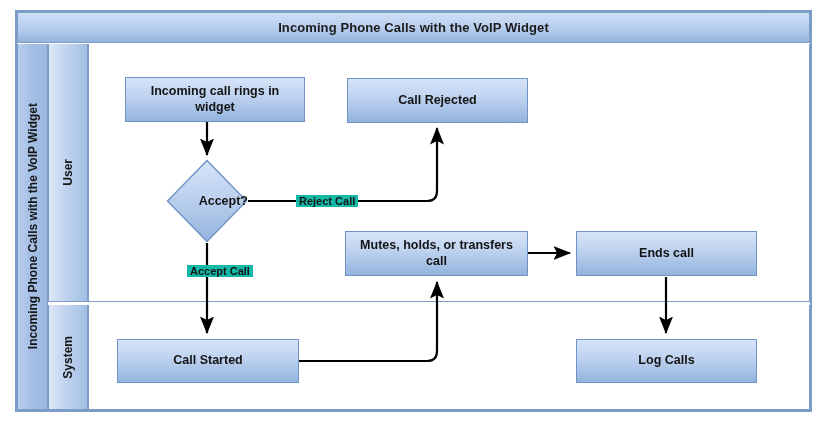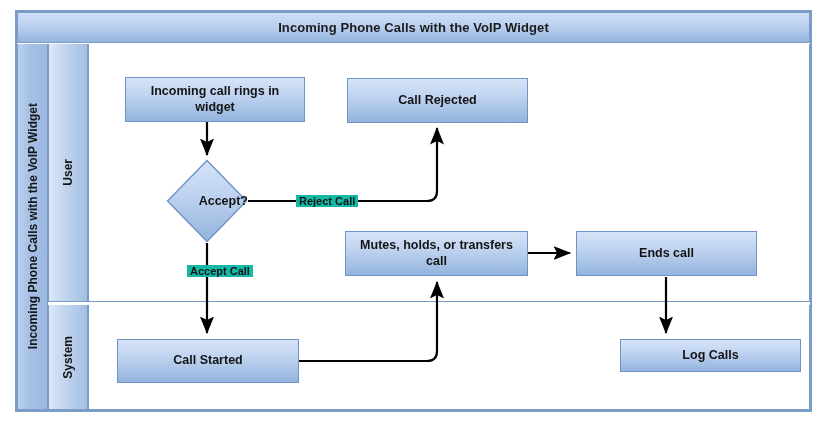--- a/index.html
+++ b/index.html
@@ -247,21 +247,21 @@
   </div>
 
   <div class="node" style="left:117px; top:339px; width:182px; height:44px;">
     <span>Call Started</span>
   </div>
 
   <div class="node" style="left:576px; top:231px; width:181px; height:45px;">
     <span>Ends call</span>
   </div>
 
-  <div class="node" style="left:576px; top:339px; width:181px; height:33px;margin-left:44px;">
+  <div class="node" style="left:576px; top:339px; width:181px; height:44px;">
     <span>Log Calls</span>
   </div>
 
   <div class="edge-label" style="left:296px; top:195px;">
     <span>Reject Call</span>
   </div>
 
   <div class="edge-label" style="left:175px; top:265px;margin-left:12px;">
     <span>Accept Call</span>
   </div>

